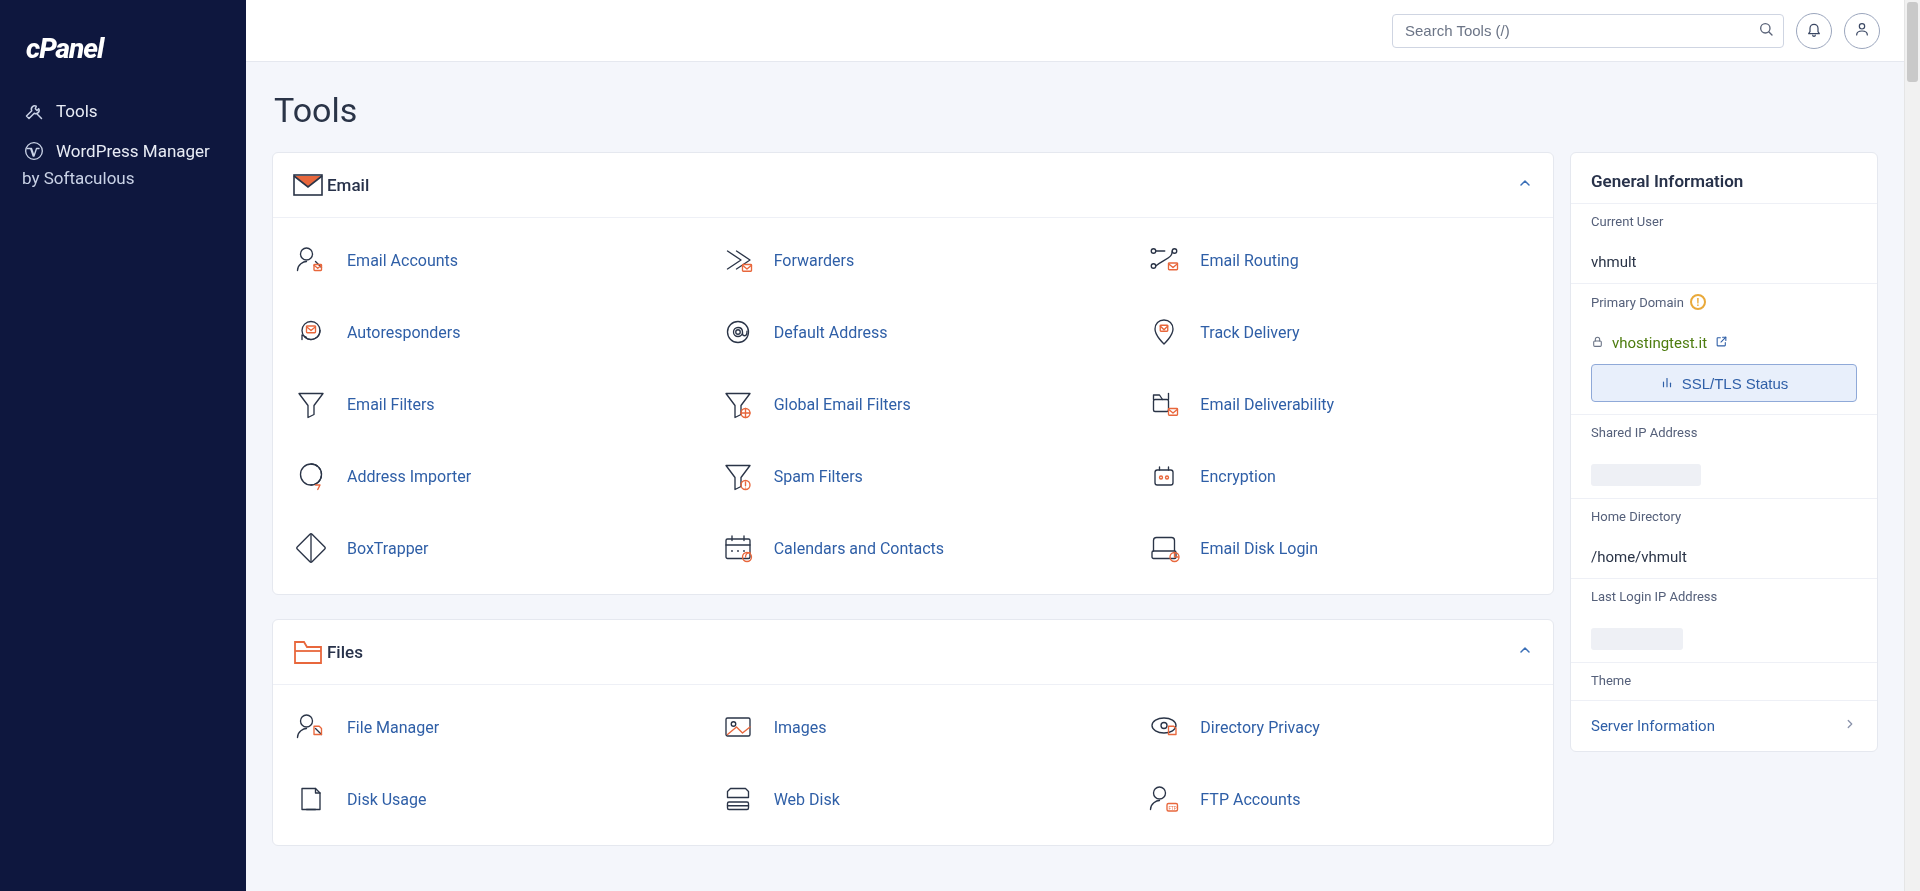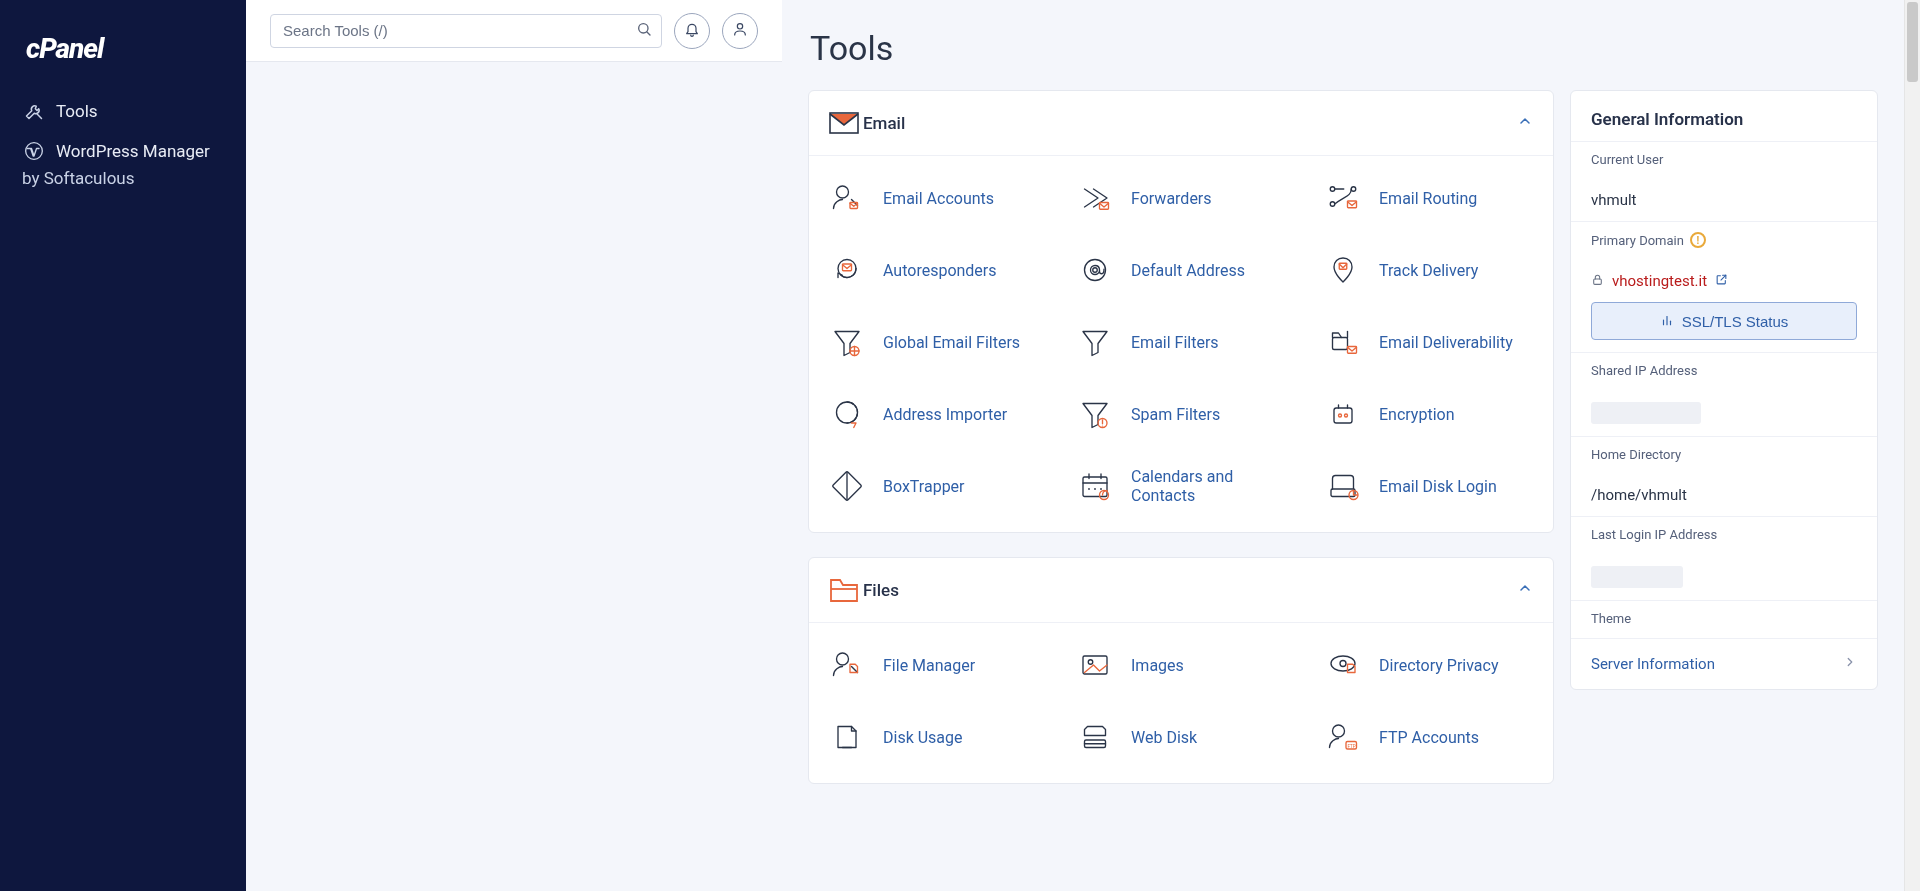--- a/index.html
+++ b/index.html
@@ -9,21 +9,21 @@
   
   .sidebar { width: 246px; flex: 0 0 246px; background: #0e173e; color: #fff; padding: 22px 20px; display: flex; flex-direction: column; }
   .logo { margin: 10px 0 26px 6px; }
   .logo-text { font-style: italic; font-weight: 800; font-size: 28px; letter-spacing: -1px; }
   .side-item { display: flex; align-items: center; gap: 12px; padding: 10px 4px; color: #e8ecf5; font-size: 17px; cursor: pointer; }
   .side-item .side-icon { width: 20px; height: 20px; display: inline-flex; align-items: center; justify-content: center; }
   .side-item svg { stroke: #c9d2e6; }
   .side-sub { padding-left: 2px; color: #c9d2e6; font-size: 17px; margin-top: -4px; line-height: 1.4; }
 
   
-  .main { flex: 1; display: flex; flex-direction: row; min-width: 0; }
+  .main { flex: 1; display: flex; flex-direction: column; min-width: 0; }
 
   
   .topbar { height: 62px; background: #fff; border-bottom: 1px solid #e5e8ef; display: flex; align-items: center; justify-content: flex-end; padding: 0 24px; gap: 12px; }
   .search-wrap { position: relative; width: 392px; }
   .search-wrap input { width: 100%; height: 34px; border: 1px solid #cfd5e2; border-radius: 4px; padding: 0 36px 0 12px; font-size: 15px; color: #4a5468; outline: none; }
   .search-wrap input::placeholder { color: #6b7486; }
   .search-wrap .search-icon { position: absolute; right: 10px; top: 50%; transform: translateY(-50%); color: #5a6378; }
   .round-btn { width: 36px; height: 36px; border: 1px solid #9ba6bd; border-radius: 50%; background: #fff; display: inline-flex; align-items: center; justify-content: center; cursor: pointer; color: #3a4763; }
 
   
@@ -46,21 +46,21 @@
   .tool-icon { width: 40px; height: 40px; flex: 0 0 40px; display: inline-flex; align-items: center; justify-content: center; }
   .tool-icon svg { width: 36px; height: 36px; }
   .tool-label { color: #2f5fa7; font-size: 16px; }
 
   
   .info-card { background: #fff; border: 1px solid #e5e8ef; border-radius: 6px; }
   .info-head { padding: 18px 20px 12px 20px; font-size: 17px; font-weight: 600; color: #28324a; border-bottom: 1px solid #eef0f6; }
   .info-row { padding: 10px 20px 12px 20px; border-bottom: 1px solid #eef0f6; }
   .info-lbl { font-size: 13px; color: #55607a; display: flex; align-items: center; gap: 6px; }
   .info-val { font-size: 15px; color: #2a3447; margin-top: 24px; display: flex; align-items: center; gap: 8px; }
-  .info-val a { color: #b91c1c; text-decoration: none; }
+  .info-val a { color: #4d7c0f; text-decoration: none; }
   .ssl-btn { margin-top: 12px; width: 100%; height: 38px; border: 1px solid #8fa9d8; background: #e8effb; color: #2f5fa7; border-radius: 4px; display: inline-flex; align-items: center; justify-content: center; gap: 8px; font-size: 15px; cursor: pointer; }
   .redacted { display: inline-block; width: 110px; height: 22px; background: #eef0f5; border-radius: 3px; }
 
   .select { position: relative; }
   .select select { width: 100%; height: 36px; border: 1px solid #cfd5e2; border-radius: 4px; background: #fdfdff; padding: 0 30px 0 12px; font-size: 15px; color: #2a3447; appearance: none; cursor: pointer; }
   .select .caret { position: absolute; right: 10px; top: 50%; transform: translateY(-50%); pointer-events: none; color: #6b7486; font-size: 11px; }
 
   .server-row { display: flex; align-items: center; justify-content: space-between; padding: 16px 20px; cursor: pointer; }
   .server-row .lbl { color: #2f5fa7; font-size: 15px; }
   .server-row .chev-r { color: #8a93ab; }
@@ -221,34 +221,34 @@
                     <rect x="19" y="15" width="10" height="8" rx="1" stroke="#e8673c"></rect>
                     <polyline points="19,16 24,21 29,16" stroke="#e8673c"></polyline>
                   </svg>
                 </span>
                 <span class="tool-label">Track Delivery</span>
               </div>
               <div class="tool-item">
                 <span class="tool-icon">
                   <svg viewBox="0 0 48 48" fill="none" stroke="#2a3447" stroke-width="1.8" stroke-linecap="round" stroke-linejoin="round">
                     <path d="M8 10h32l-12 16v12l-8 4V26z"></path>
+                  </svg>
+                </span>
+                <span class="tool-label">Email Filters</span>
+              </div>
+              <div class="tool-item">
+                <span class="tool-icon">
+                  <svg viewBox="0 0 48 48" fill="none" stroke="#2a3447" stroke-width="1.8" stroke-linecap="round" stroke-linejoin="round">
+                    <path d="M8 10h32l-12 16v12l-8 4V26z"></path>
                     <circle cx="34" cy="36" r="6" stroke="#e8673c"></circle>
                     <line x1="34" y1="30" x2="34" y2="42" stroke="#e8673c"></line>
                     <line x1="28" y1="36" x2="40" y2="36" stroke="#e8673c"></line>
                   </svg>
                 </span>
                 <span class="tool-label">Global Email Filters</span>
-              </div>
-              <div class="tool-item">
-                <span class="tool-icon">
-                  <svg viewBox="0 0 48 48" fill="none" stroke="#2a3447" stroke-width="1.8" stroke-linecap="round" stroke-linejoin="round">
-                    <path d="M8 10h32l-12 16v12l-8 4V26z"></path>
-                  </svg>
-                </span>
-                <span class="tool-label">Email Filters</span>
               </div>
               <div class="tool-item">
                 <span class="tool-icon">
                   <svg viewBox="0 0 48 48" fill="none" stroke="#2a3447" stroke-width="1.8" stroke-linecap="round" stroke-linejoin="round">
                     <rect x="10" y="18" width="20" height="16" rx="2"></rect>
                     <path d="M10 18v-6h8l4 6"></path>
                     <line x1="30" y1="10" x2="30" y2="18"></line>
                     <rect x="30" y="30" width="12" height="9" rx="1" stroke="#e8673c"></rect>
                     <polyline points="30,31 36,36 42,31" stroke="#e8673c"></polyline>
                   </svg>

